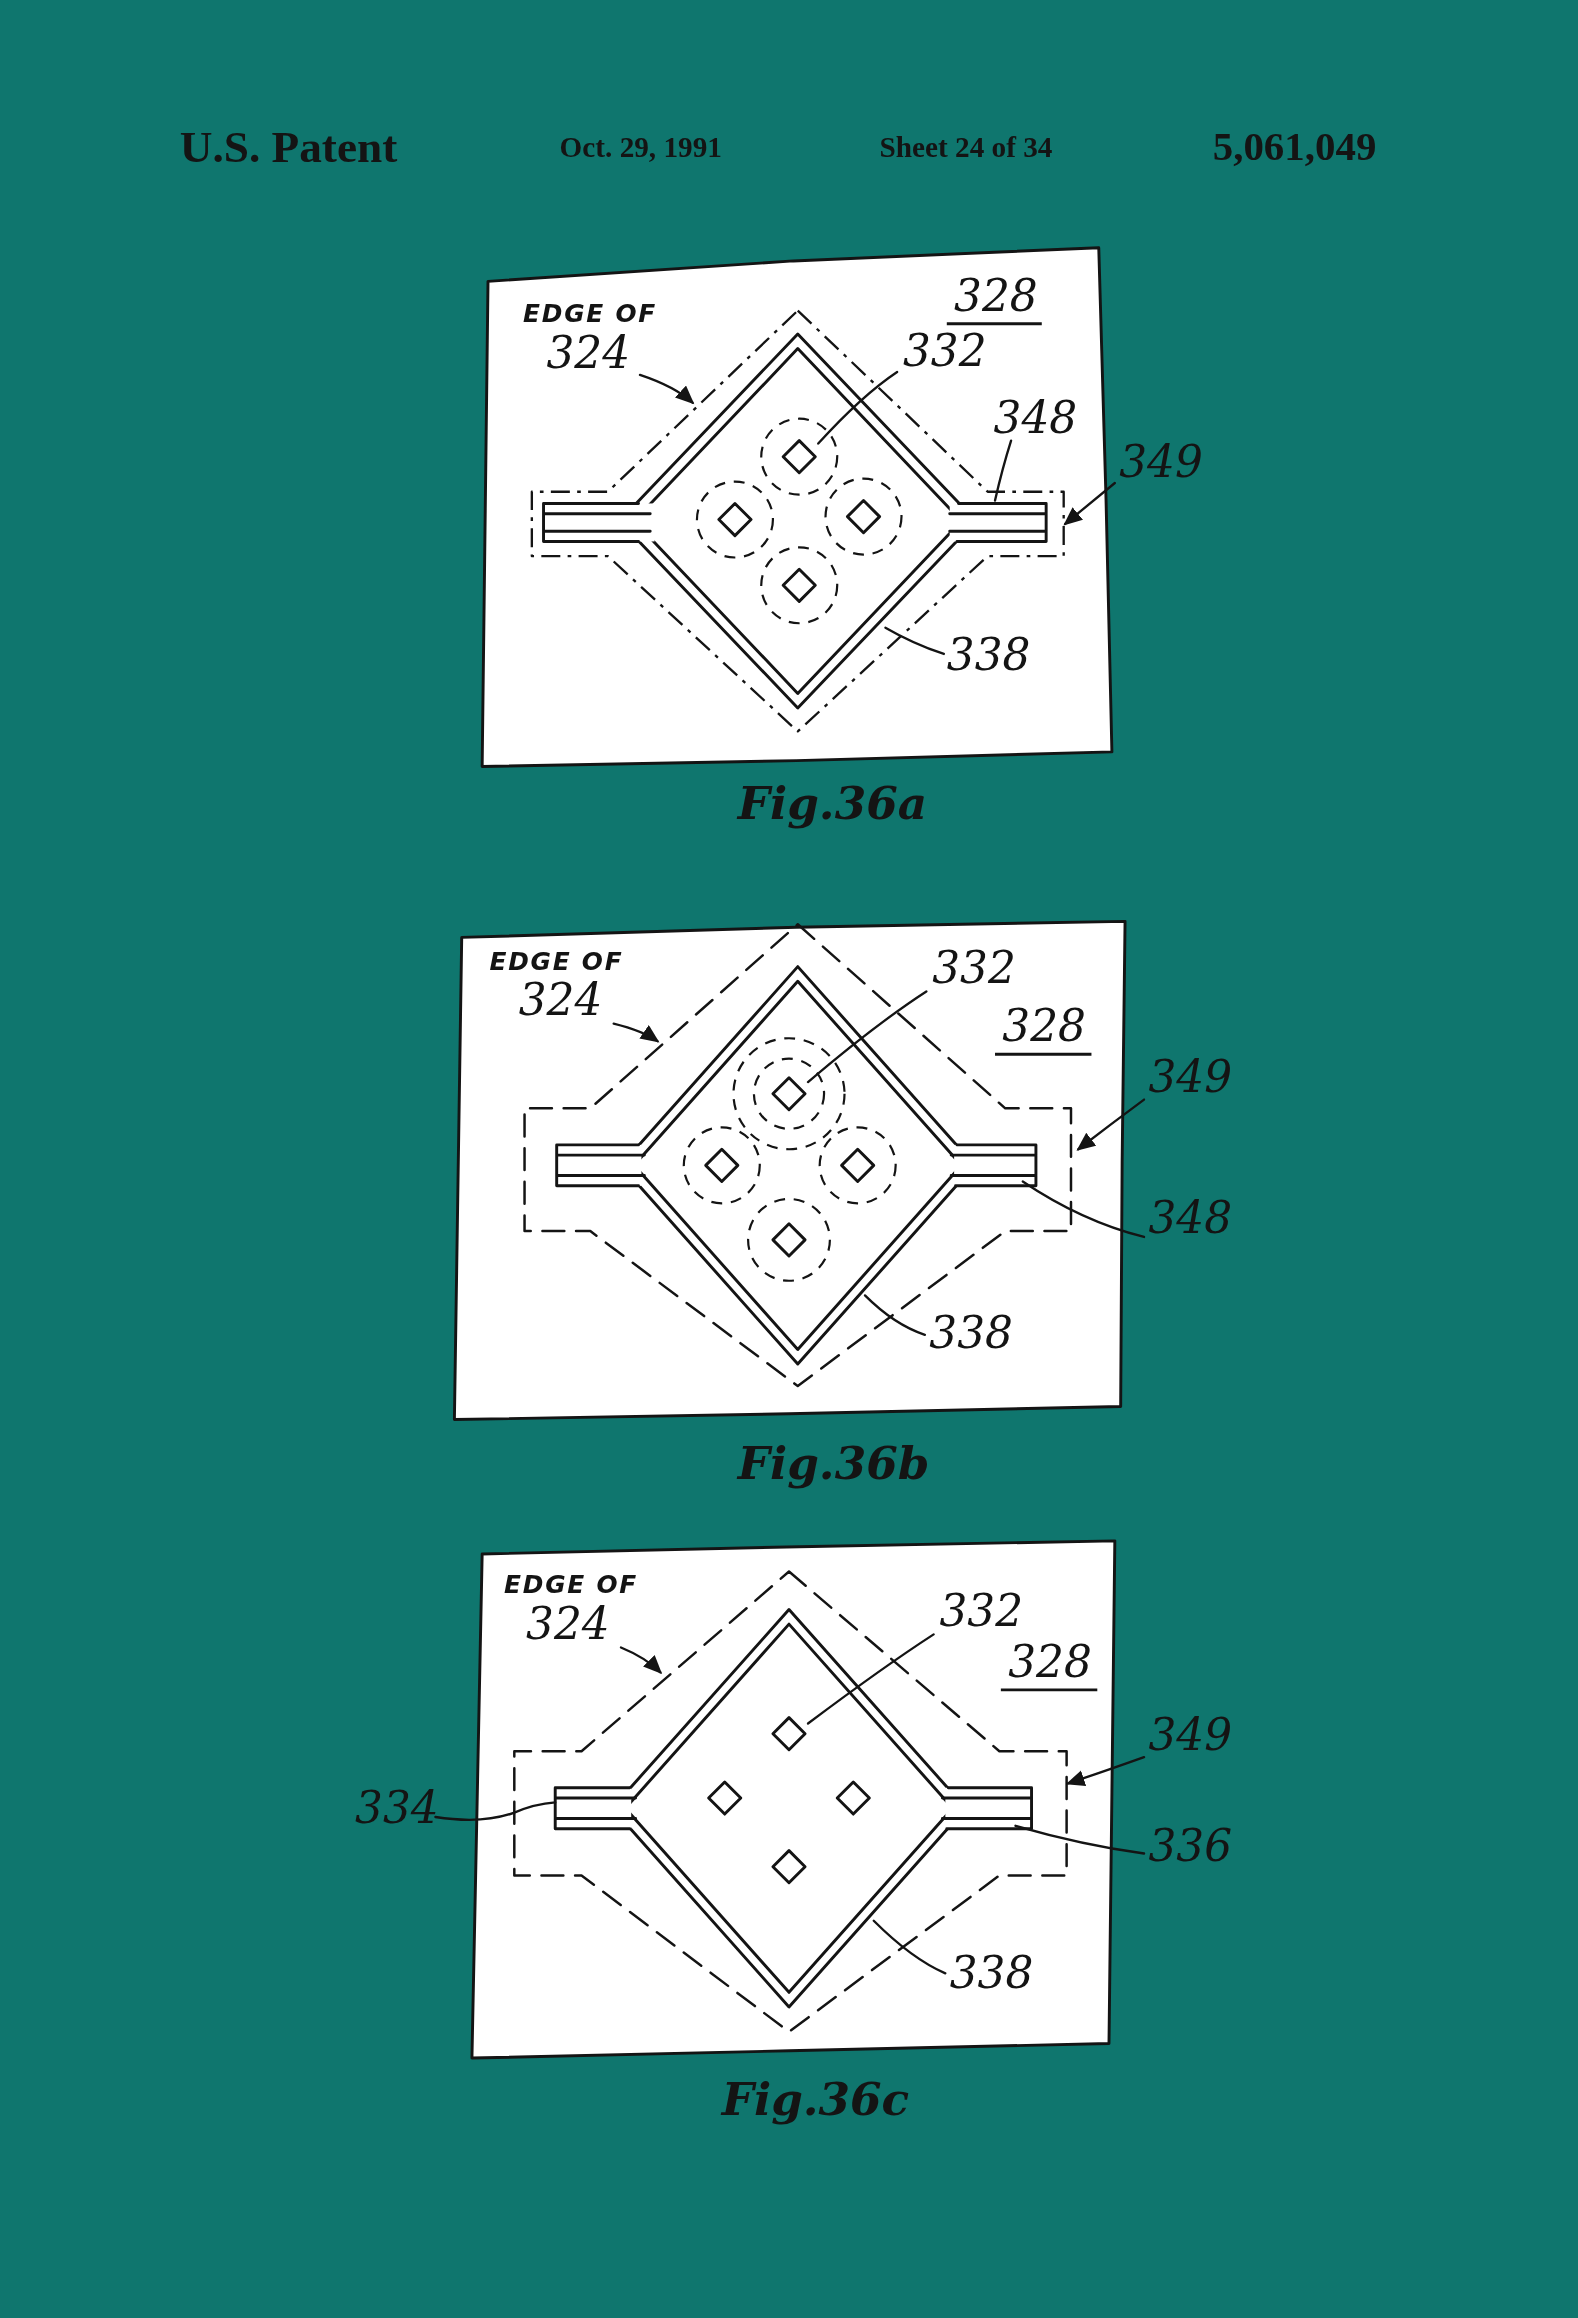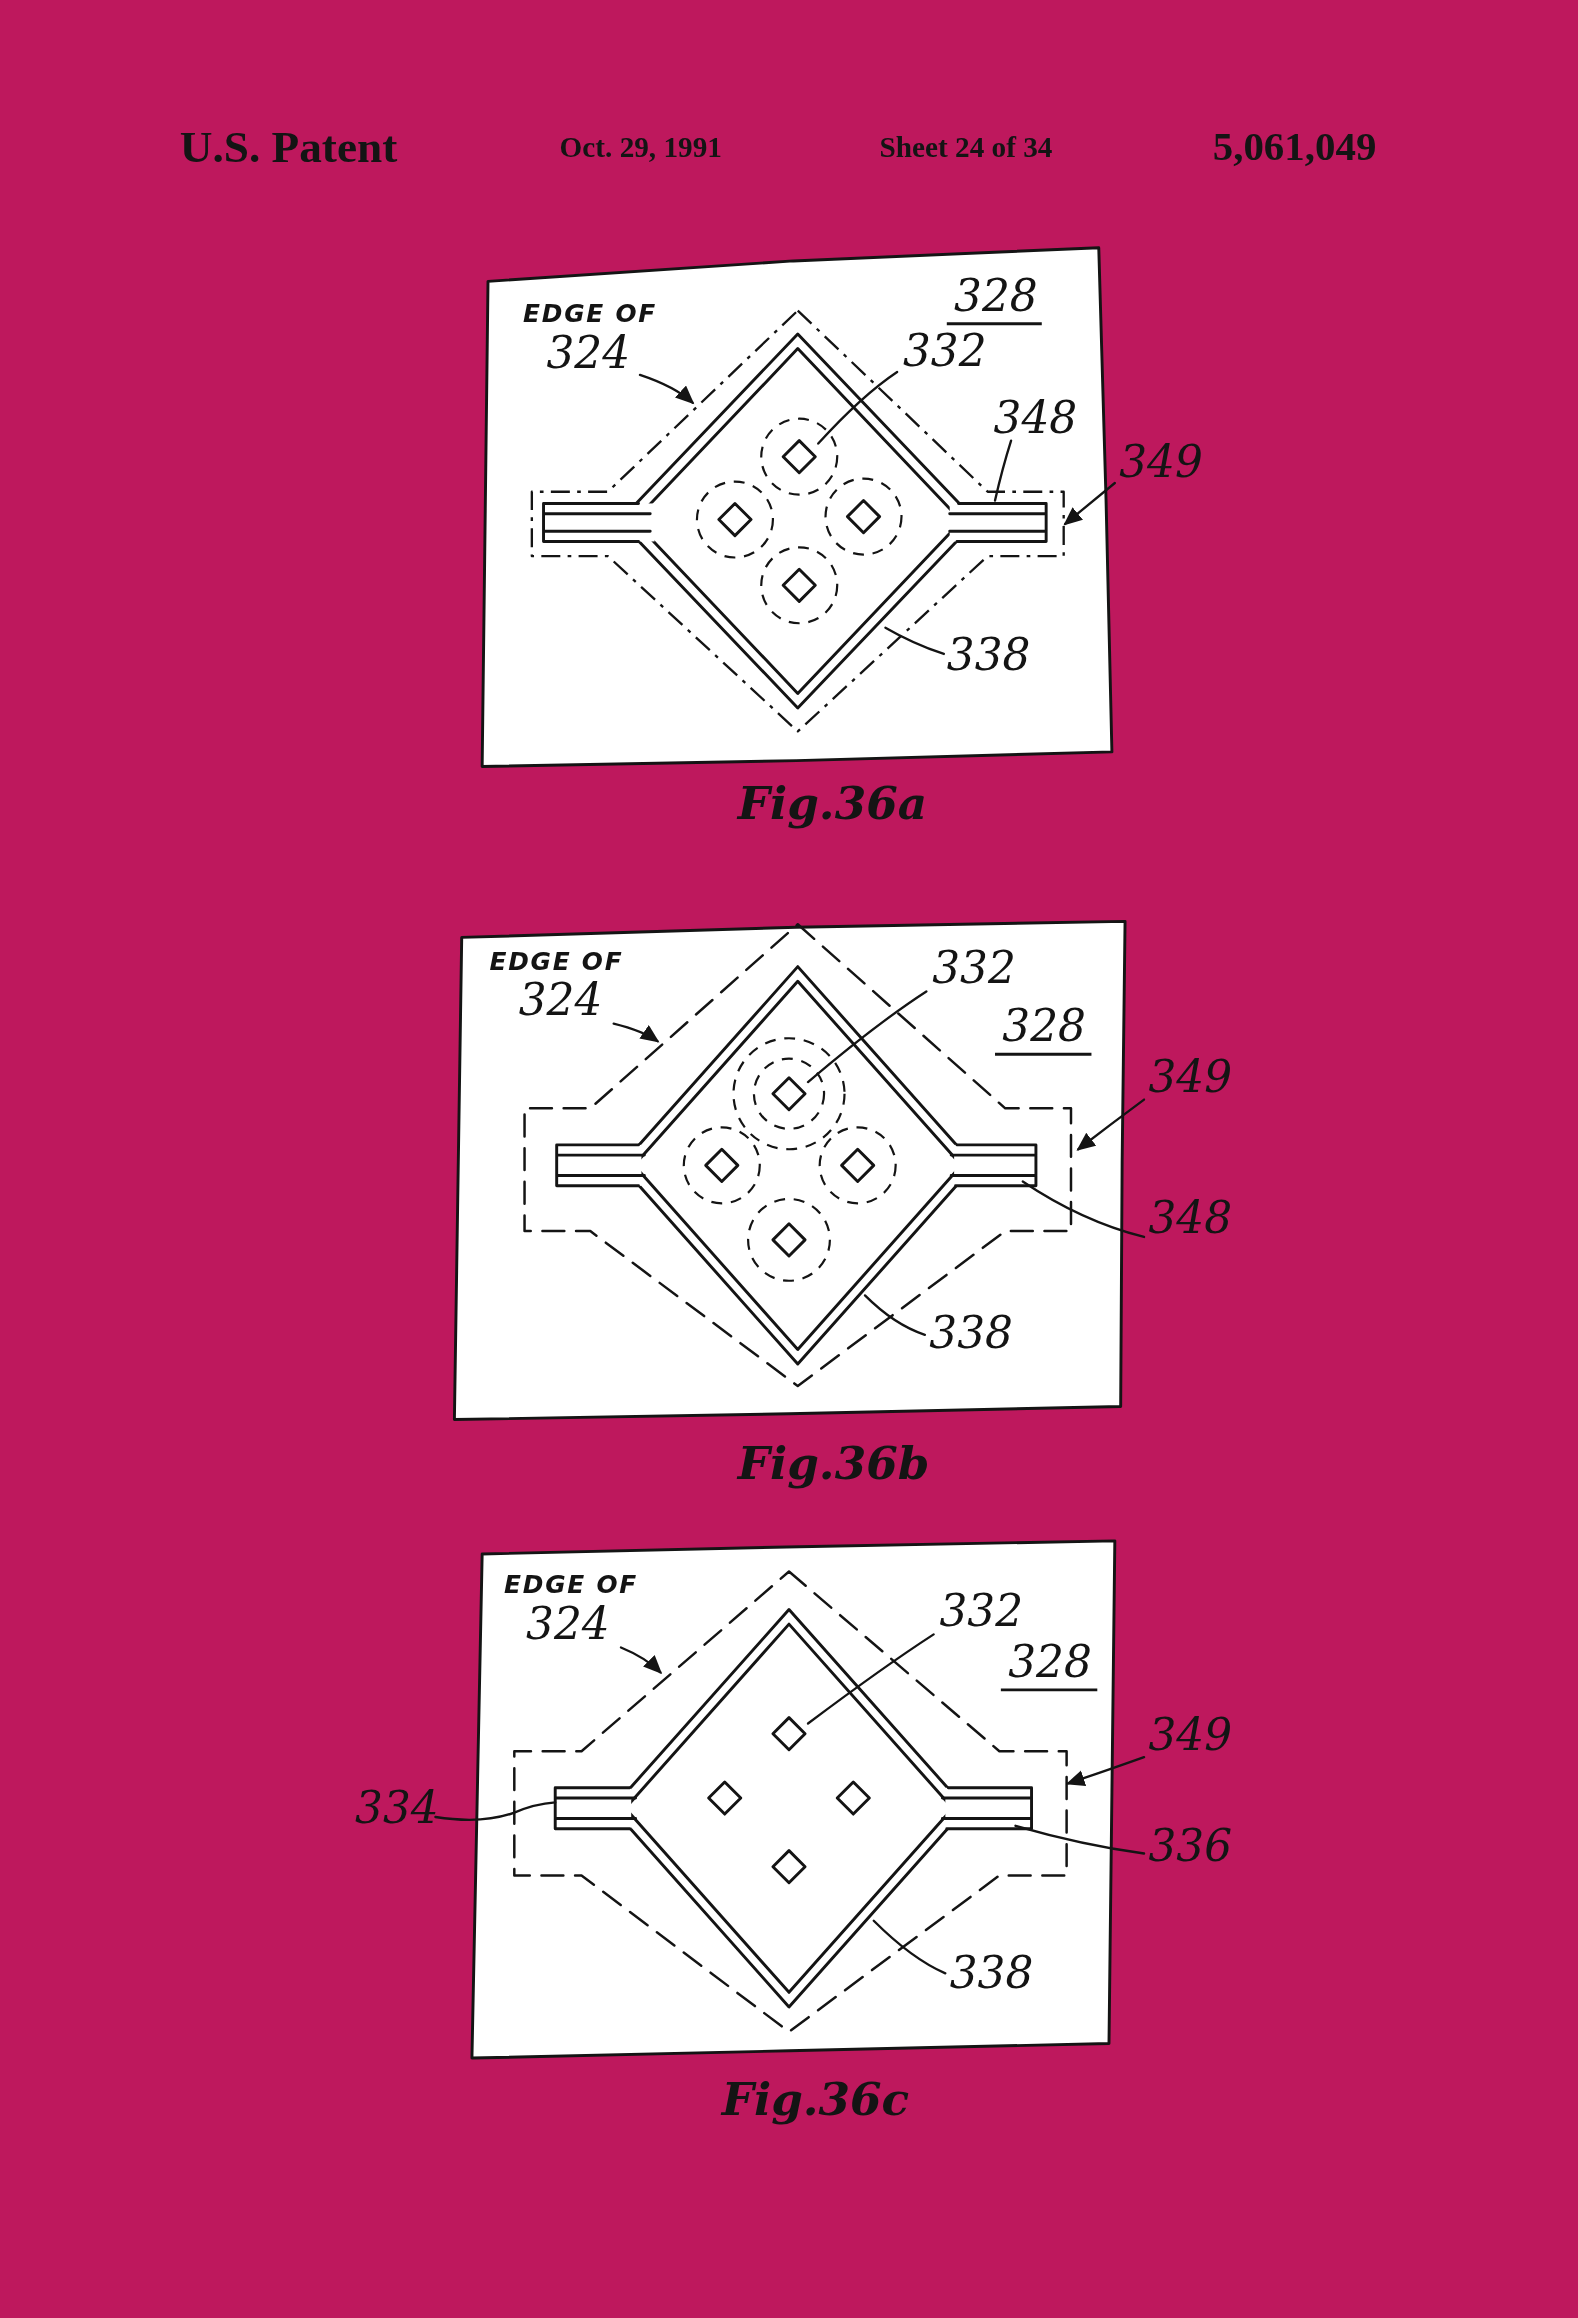--- a/index.html
+++ b/index.html
@@ -1,16 +1,16 @@
 <!DOCTYPE html>
 <html style="font-size:11px"><head>
 <meta charset="utf-8">
 <style>
   html,body{margin:0;padding:0;background:#e8e8e8;}
-  .page{position:relative;width:1578px;height:2319px;background:#be185d;overflow:hidden;}
+  .page{position:relative;width:1578px;height:2319px;background:#0f766e;overflow:hidden;}
   svg{position:absolute;left:0;top:0;}
   text{fill:#141414;}
   .hdr1{font-family:"Liberation Serif",serif;font-weight:700;font-size:31px;}
   .hdr2{font-family:"Liberation Serif",serif;font-weight:700;font-size:20px;}
   .hdr3{font-family:"Liberation Serif",serif;font-weight:700;font-size:28px;}
   .num{font-family:"DejaVu Serif",serif;font-style:italic;font-size:30px;}
   .edge{font-family:"DejaVu Sans",sans-serif;font-style:italic;font-weight:600;font-size:17px;letter-spacing:1.2px;}
   .cap{font-family:"DejaVu Serif",serif;font-style:italic;font-weight:600;font-size:31px;}
   .solid{fill:none;stroke:#141414;stroke-width:2;stroke-linejoin:round;stroke-linecap:round;}
   .solidw{fill:#ffffff;stroke:#141414;stroke-width:2;stroke-linejoin:round;stroke-linecap:round;}

